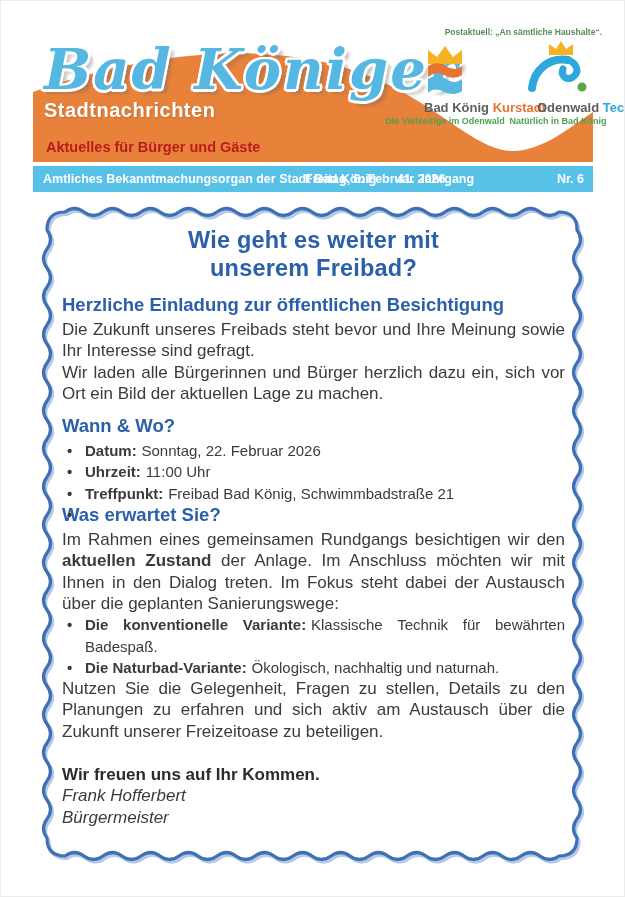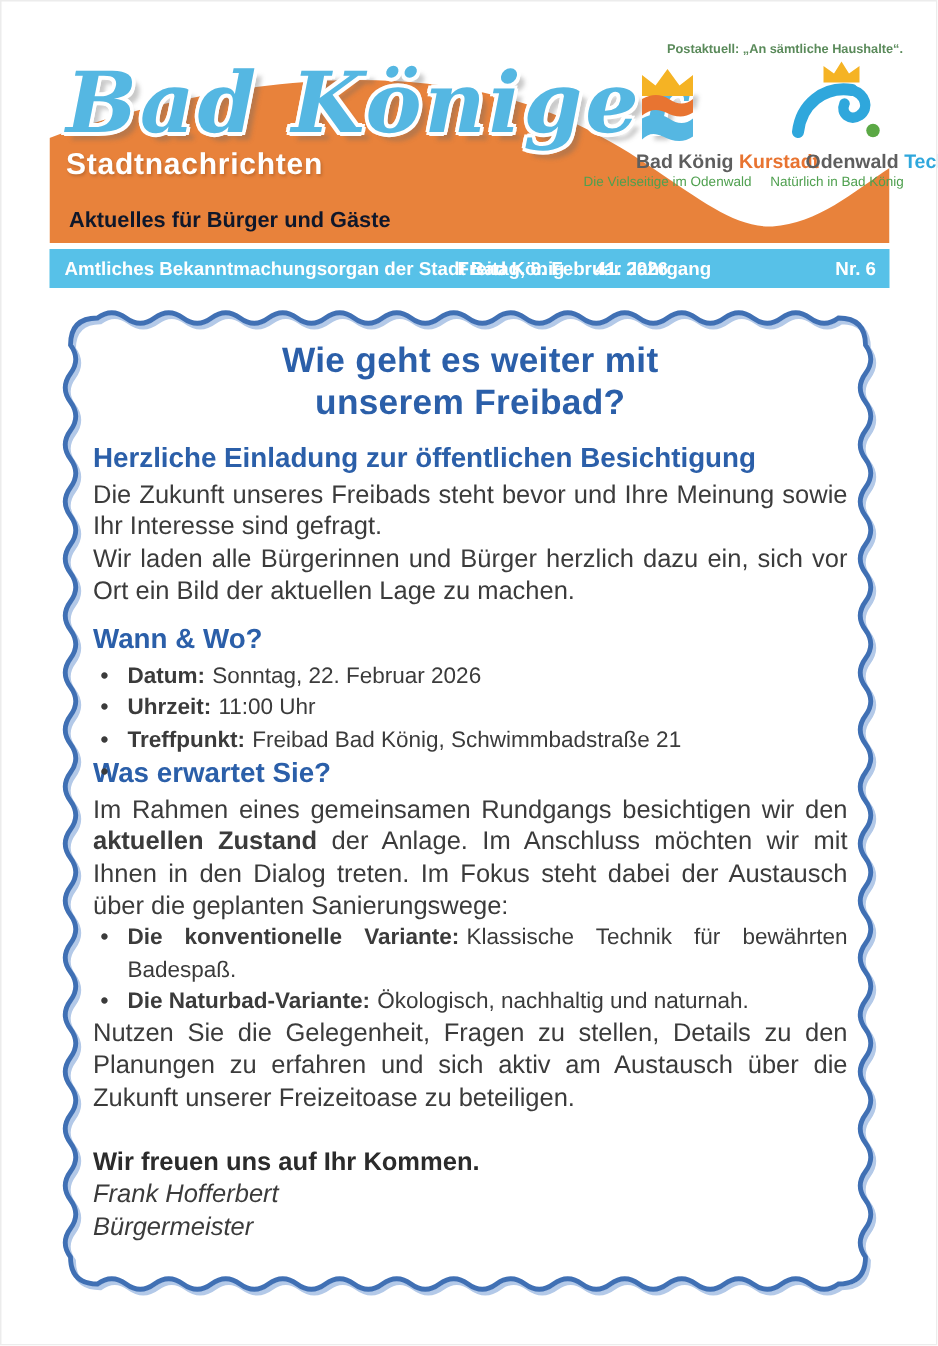--- a/index.html
+++ b/index.html
@@ -18,32 +18,32 @@
   .orange-shape{position:absolute;left:33px;top:0;width:560px;height:162px;}
   .script-title{position:absolute;left:44px;top:36px;
     font-family:"DejaVu Serif",serif;font-style:italic;font-weight:bold;
     font-size:56px;letter-spacing:2px;color:var(--script-blue);white-space:nowrap;
     text-shadow:-2px -2px 0 #fff,2px -2px 0 #fff,-2px 2px 0 #fff,2px 2px 0 #fff,
       -2.5px 0 0 #fff,2.5px 0 0 #fff,0 -2.5px 0 #fff,0 2.5px 0 #fff,
       5px 5px 3px rgba(100,100,100,.35);}
   .main-title{position:absolute;left:44px;top:99px;font-size:20px;font-weight:bold;
     color:#fff;letter-spacing:.5px;text-shadow:1px 1px 2px rgba(80,40,10,.25);white-space:nowrap;}
   .mast-subtitle{position:absolute;left:46px;top:139px;font-size:14.5px;font-weight:bold;
-    color:#0f172a;white-space:nowrap;}
+    color:#b91c1c;white-space:nowrap;}
   .postal-note{position:absolute;right:23px;top:27px;font-size:8.5px;font-weight:bold;
     color:#5A8A5A;white-space:nowrap;}
 
   .logo{position:absolute;text-align:center;}
   .logo-kurstadt{left:385px;top:44px;width:120px;}
   .logo-therme{left:498px;top:40px;width:120px;}
   .logo svg{display:block;margin:0 auto;}
   .logo-title{font-size:13px;font-weight:bold;color:#5E5E5E;white-space:nowrap;margin-top:2px;padding-left:39px;}
   .logo-title .accent-orange{color:var(--logo-orange);}
   .logo-title .accent-blue{color:var(--therme-blue);}
-  .logo-sub{font-size:9px;font-weight:normal;color:var(--logo-green);white-space:nowrap;margin-top:1px;}
+  .logo-sub{font-size:9px;font-weight:bold;color:var(--logo-green);white-space:nowrap;margin-top:1px;}
 
   
   .info-bar{position:absolute;left:33px;top:166px;width:560px;height:26px;
     background:var(--band-blue);color:#fff;font-size:12.5px;font-weight:bold;}
   .info-bar span{position:absolute;top:0;line-height:26px;white-space:nowrap;}
   .ib-organ{left:10px;} .ib-date{left:272px;} .ib-volume{left:364px;} .ib-issue{right:9px;}
 
   
   .frame-svg{position:absolute;left:37px;top:202px;}
   .wavy-shadow{fill:none;stroke:#B3C9E8;stroke-width:3.2;stroke-linecap:round;}

